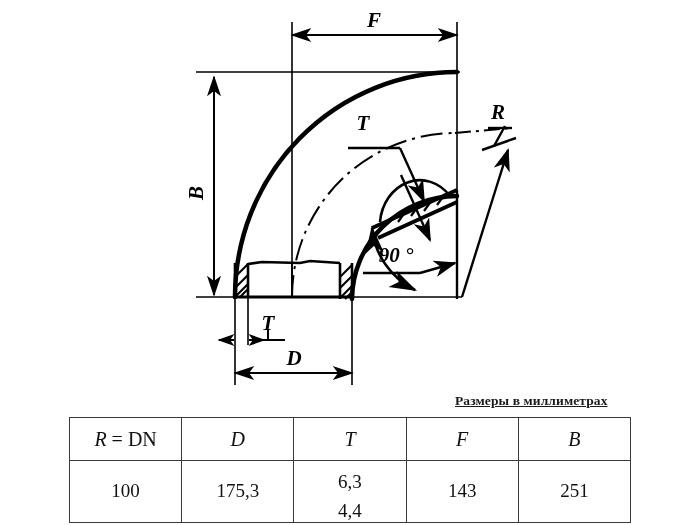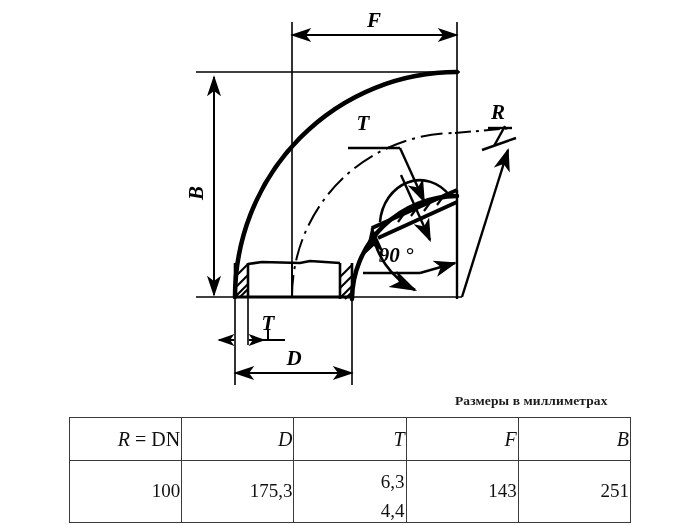--- a/index.html
+++ b/index.html
@@ -45,32 +45,33 @@
   .units-caption {
     position: absolute;
     left: 455px;
     top: 393px;
     font-family: "Liberation Serif", serif;
     font-size: 13.5px;
     font-weight: bold;
     color: #1a1a1a;
     white-space: nowrap;
     letter-spacing: 0.1px;
+    text-decoration: underline;
   }
   table.spec {
     position: absolute;
     left: 69px;
     top: 417px;
     width: 562px;
     border-collapse: collapse;
     table-layout: fixed;
   }
   table.spec td {
     border: 1.6px solid #3a3a3a;
-    text-align: right;
+    text-align: center;
     vertical-align: middle;
     color: #111111;
   }
   table.spec tr.head td {
     height: 40px;
     font-size: 20px;
   }
   table.spec tr.body td {
     height: 43px;
     font-size: 19px;

